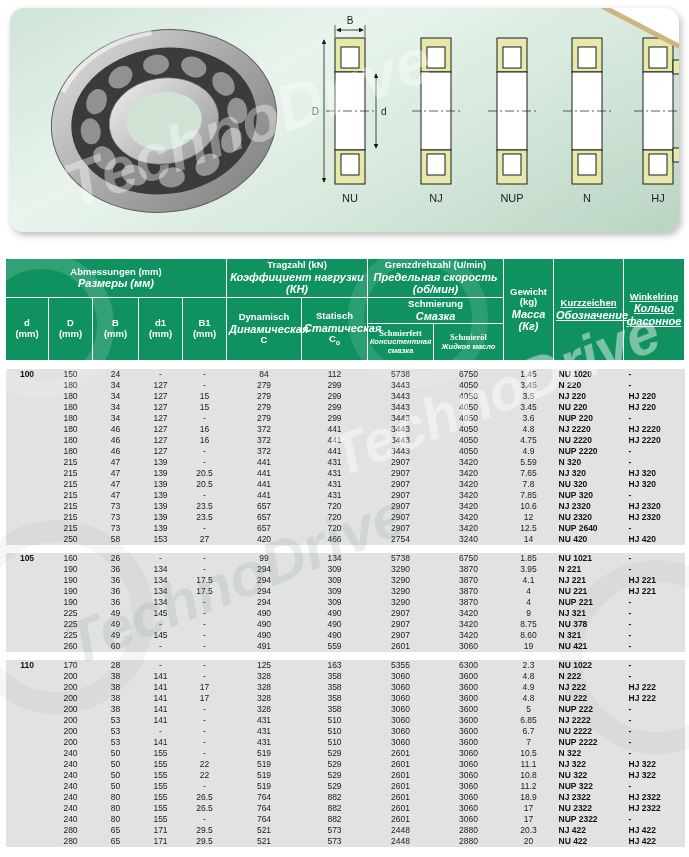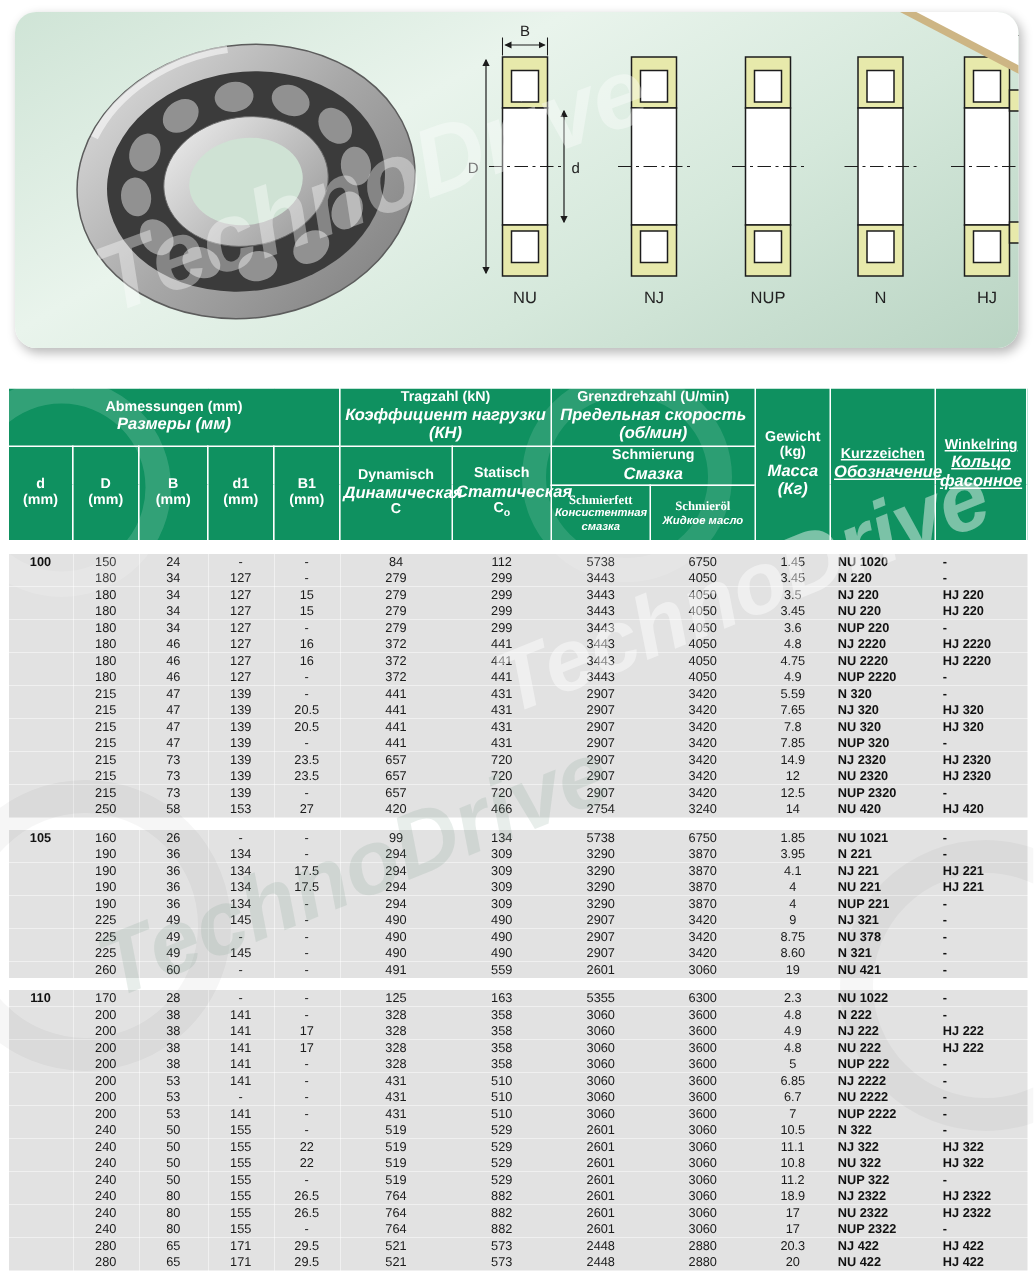--- a/index.html
+++ b/index.html
@@ -440,21 +440,21 @@
         <tr>
           <td class="b"></td>
           <td>215</td>
           <td>73</td>
           <td>139</td>
           <td>23.5</td>
           <td>657</td>
           <td>720</td>
           <td>2907</td>
           <td>3420</td>
-          <td>14.9</td>
+          <td>10.6</td>
           <td class="b l">NJ 2320</td>
           <td class="b l">HJ 2320</td>
         </tr>
         <tr>
           <td class="b"></td>
           <td>215</td>
           <td>73</td>
           <td>139</td>
           <td>23.5</td>
           <td>657</td>
@@ -469,21 +469,21 @@
           <td class="b"></td>
           <td>215</td>
           <td>73</td>
           <td>139</td>
           <td>-</td>
           <td>657</td>
           <td>720</td>
           <td>2907</td>
           <td>3420</td>
           <td>12.5</td>
-          <td class="b l">NUP 2320</td>
+          <td class="b l">NUP 2640</td>
           <td class="b l">-</td>
         </tr>
         <tr>
           <td class="b"></td>
           <td>250</td>
           <td>58</td>
           <td>153</td>
           <td>27</td>
           <td>420</td>
           <td>466</td>

